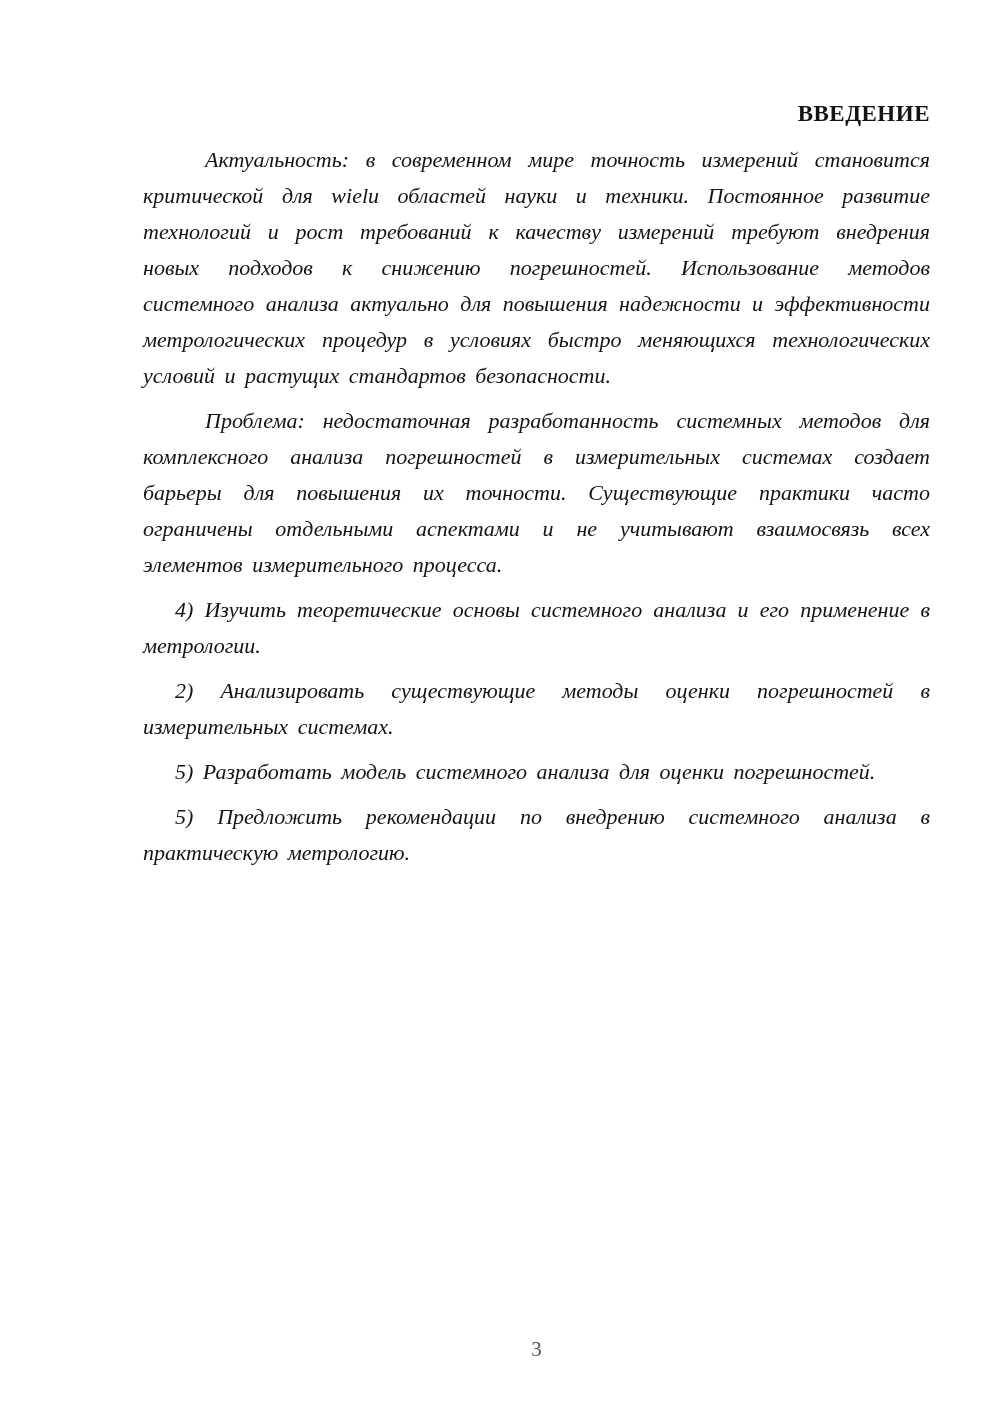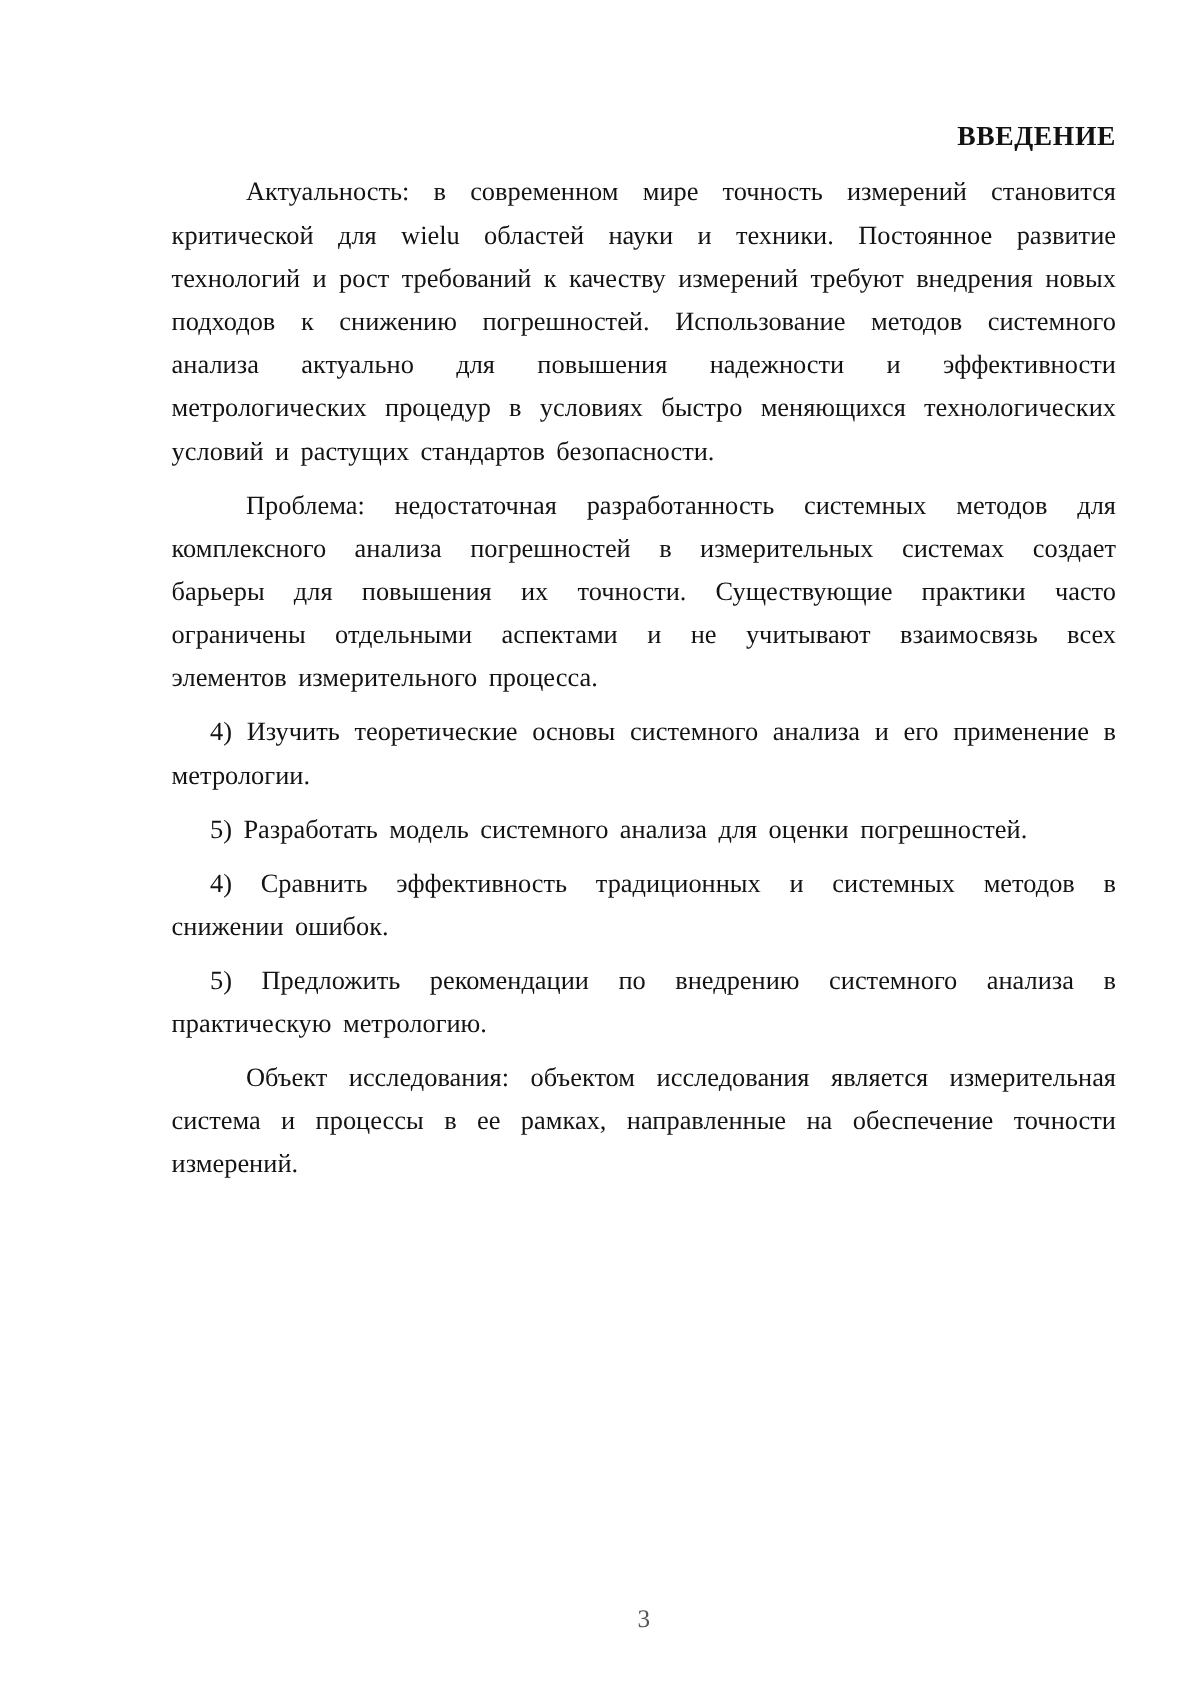--- a/index.html
+++ b/index.html
@@ -26,20 +26,21 @@
     margin: 0 0 12px 0;
     letter-spacing: 0.5px;
   }
   .para {
     font-size: 22px;
     line-height: 36px;
     text-align: justify;
     margin: 0 0 9px 0;
     text-indent: 62px;
     word-spacing: 4px;
+    font-style: italic;
   }
   .list-item {
     text-indent: 32px;
   }
   .page-number {
     position: absolute;
     bottom: 52px;
     left: 143px;
     right: 70px;
     text-align: center;
@@ -55,25 +56,24 @@
   <h1 class="doc-title">ВВЕДЕНИЕ</h1>
 
   <p class="para">Актуальность: в современном мире точность измерений становится критической для wielu областей науки и техники. Постоянное развитие технологий и рост требований к качеству измерений требуют внедрения новых подходов к снижению погрешностей. Использование методов системного анализа актуально для повышения надежности и эффективности метрологических процедур в условиях быстро меняющихся технологических условий и растущих стандартов безопасности.</p>
 
   <p class="para">Проблема: недостаточная разработанность системных методов для комплексного анализа погрешностей в измерительных системах создает барьеры для повышения их точности. Существующие практики часто ограничены отдельными аспектами и не учитывают взаимосвязь всех элементов измерительного процесса.</p>
 
 
 
   <p class="para list-item">4) Изучить теоретические основы системного анализа и его применение в метрологии.</p>
 
+  <p class="para list-item">2) Анализировать существующие методы оценки погрешностей в измерительных системах.</p>
 
   <p class="para list-item">5) Разработать модель системного анализа для оценки погрешностей.</p>
 
-  <p class="para list-item">4) Сравнить эффективность традиционных и системных методов в снижении ошибок.</p>
 
   <p class="para list-item">5) Предложить рекомендации по внедрению системного анализа в практическую метрологию.</p>
 
-  <p class="para">Объект исследования: объектом исследования является измерительная система и процессы в ее рамках, направленные на обеспечение точности измерений.</p>
 
 
   <div class="page-number">3</div>
 
 </div>
 
 </body></html>

